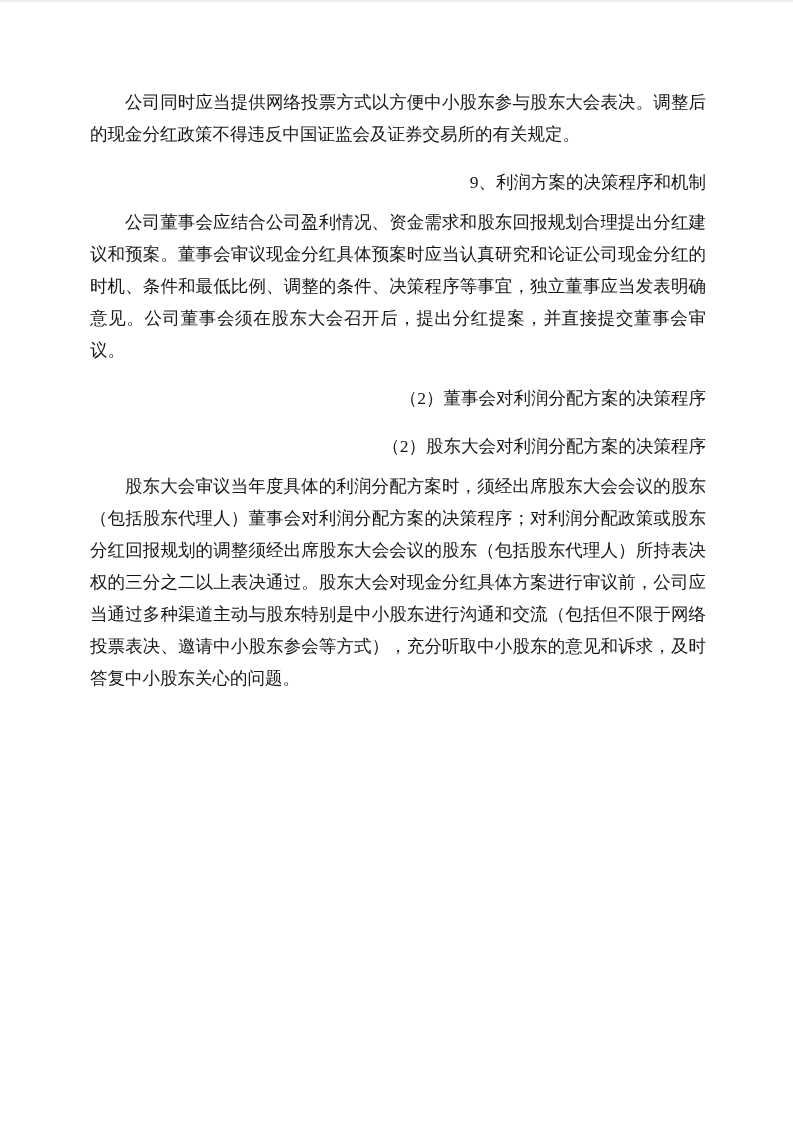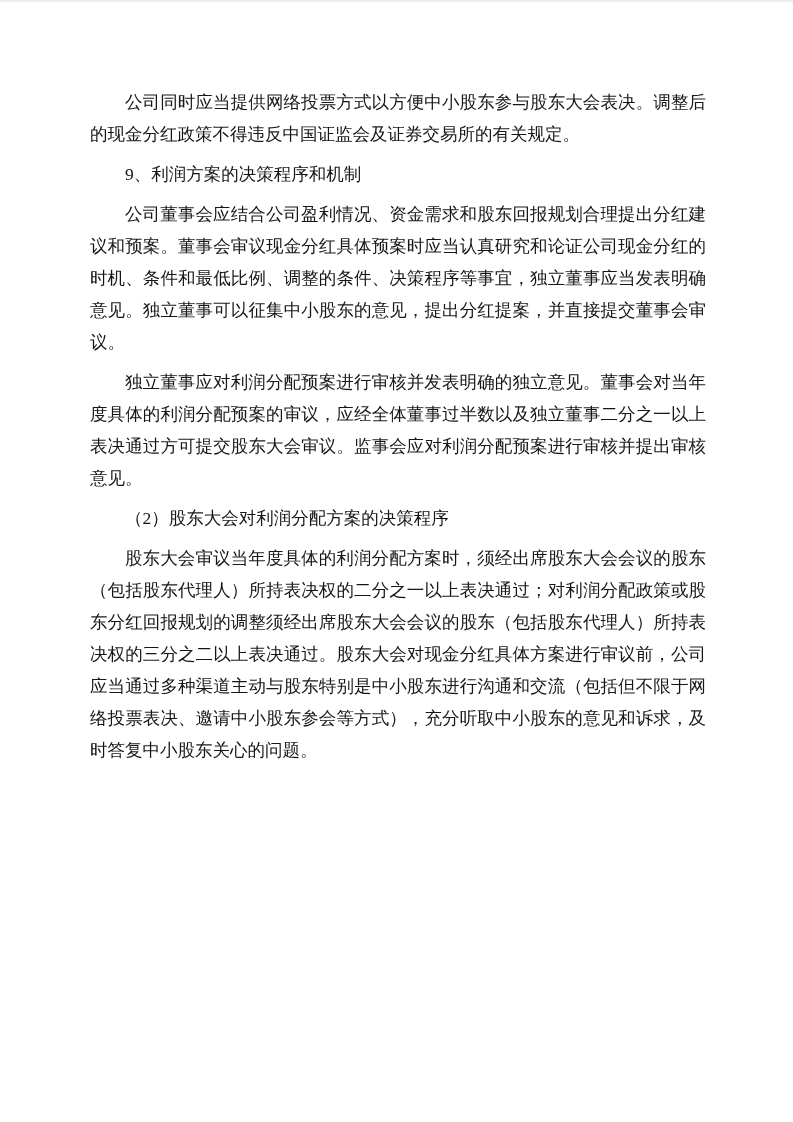--- a/index.html
+++ b/index.html
@@ -26,41 +26,42 @@
   }
   .block {
     margin: 0 0 8px 0;
     font-size: 17.5px;
     line-height: 32px;
     text-indent: 2em;
     text-align: justify;
     word-break: break-all;
   }
   .block.heading {
-    text-align: left;
+    text-align: right;
     word-break: normal;
+    margin-top: 16px;
   }
   .pageno {
     position: absolute;
     top: 1018px;
     left: 0;
     width: 100%;
     text-align: center;
     font-size: 16px;
     line-height: 24px;
     color: #161616;
     padding-left: 36px;
   }
 </style>
 </head>
 <body>
 
 <div class="page">
   <div class="content">
       <p class="block paragraph">公司同时应当提供网络投票方式以方便中小股东参与股东大会表决。调整后的现金分红政策不得违反中国证监会及证券交易所的有关规定。</p>
       <p class="block heading">9、利润方案的决策程序和机制</p>
-      <p class="block paragraph">公司董事会应结合公司盈利情况、资金需求和股东回报规划合理提出分红建议和预案。董事会审议现金分红具体预案时应当认真研究和论证公司现金分红的时机、条件和最低比例、调整的条件、决策程序等事宜，独立董事应当发表明确意见。独立董事可以征集中小股东的意见，提出分红提案，并直接提交董事会审议。</p>
-      <p class="block paragraph">独立董事应对利润分配预案进行审核并发表明确的独立意见。董事会对当年度具体的利润分配预案的审议，应经全体董事过半数以及独立董事二分之一以上表决通过方可提交股东大会审议。监事会应对利润分配预案进行审核并提出审核意见。</p>
+      <p class="block paragraph">公司董事会应结合公司盈利情况、资金需求和股东回报规划合理提出分红建议和预案。董事会审议现金分红具体预案时应当认真研究和论证公司现金分红的时机、条件和最低比例、调整的条件、决策程序等事宜，独立董事应当发表明确意见。公司董事会须在股东大会召开后，提出分红提案，并直接提交董事会审议。</p>
+      <p class="block heading">（2）董事会对利润分配方案的决策程序</p>
       <p class="block heading">（2）股东大会对利润分配方案的决策程序</p>
-      <p class="block paragraph">股东大会审议当年度具体的利润分配方案时，须经出席股东大会会议的股东（包括股东代理人）所持表决权的二分之一以上表决通过；对利润分配政策或股东分红回报规划的调整须经出席股东大会会议的股东（包括股东代理人）所持表决权的三分之二以上表决通过。股东大会对现金分红具体方案进行审议前，公司应当通过多种渠道主动与股东特别是中小股东进行沟通和交流（包括但不限于网络投票表决、邀请中小股东参会等方式），充分听取中小股东的意见和诉求，及时答复中小股东关心的问题。</p>
+      <p class="block paragraph">股东大会审议当年度具体的利润分配方案时，须经出席股东大会会议的股东（包括股东代理人）董事会对利润分配方案的决策程序；对利润分配政策或股东分红回报规划的调整须经出席股东大会会议的股东（包括股东代理人）所持表决权的三分之二以上表决通过。股东大会对现金分红具体方案进行审议前，公司应当通过多种渠道主动与股东特别是中小股东进行沟通和交流（包括但不限于网络投票表决、邀请中小股东参会等方式），充分听取中小股东的意见和诉求，及时答复中小股东关心的问题。</p>
     </div>
   <div class="pageno">201</div>
 </div>
 
 </body></html>

